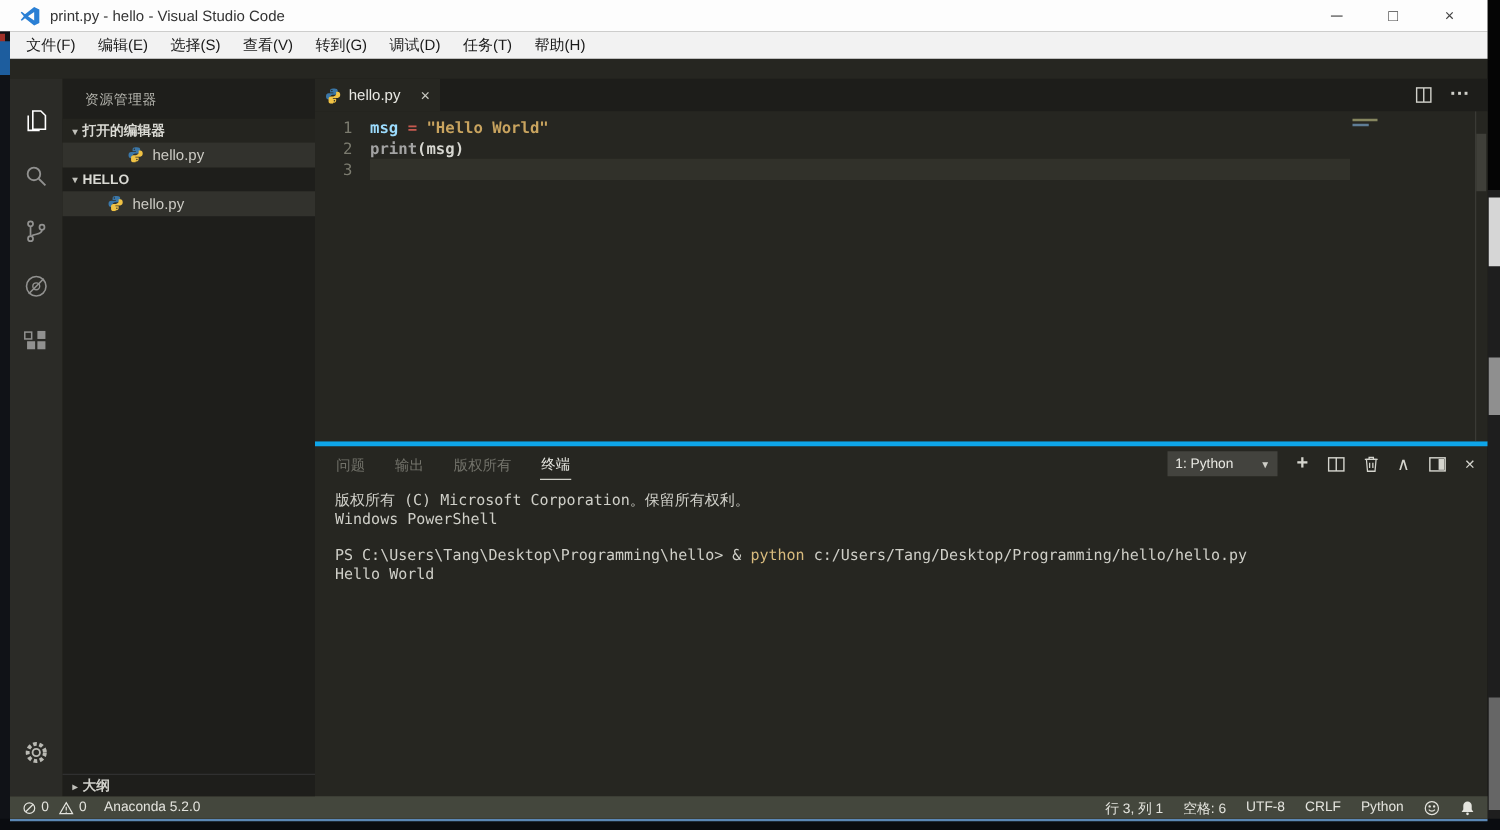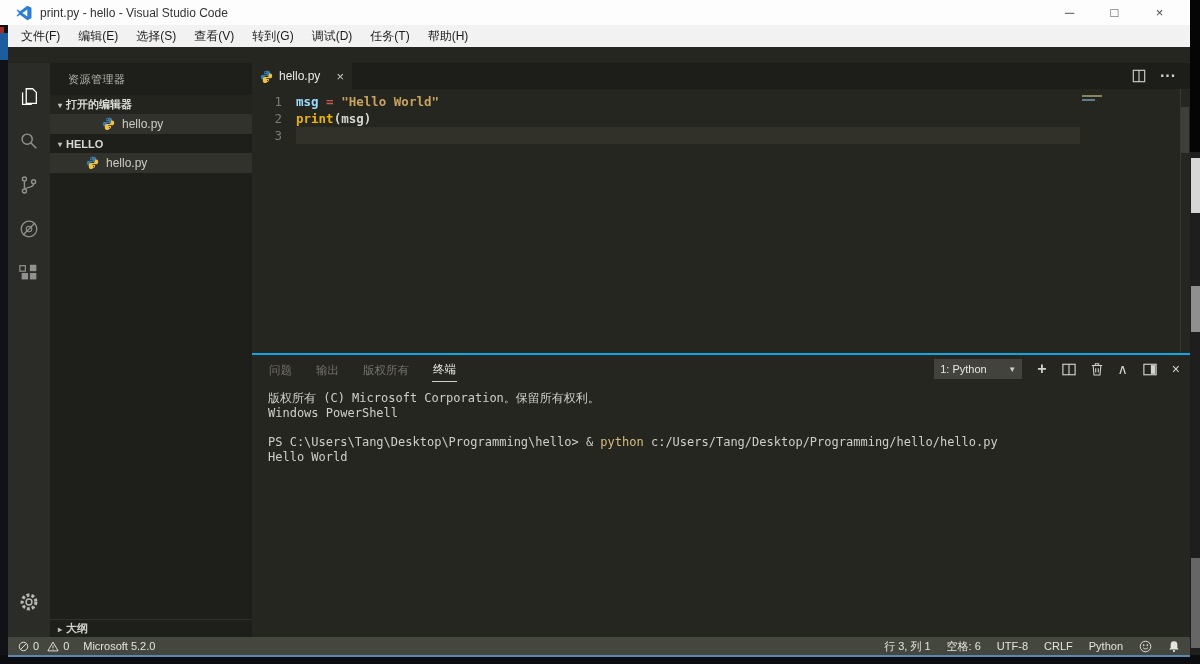--- a/index.html
+++ b/index.html
@@ -63,29 +63,29 @@
          font-size:12px; color:#e9e9e4; }
   .tab .close { margin-left:auto; color:#c9c9c2; font-size:13px; }
   .tab-actions { margin-left:auto; display:flex; align-items:center; gap:14px; padding-right:14px; color:#d0d0ca; }
   .editor { flex:1; position:relative; background:#262621; font-family:"DejaVu Sans Mono", monospace;
             font-size:12.5px; font-weight:600; padding-top:4px; overflow:hidden; }
   .code-line { display:flex; height:17px; line-height:17px; }
   .gutter { width:44px; text-align:right; padding-right:14px; color:#7b7b6f; font-weight:400; flex:0 0 auto; }
   .code-text { white-space:pre; flex:1; }
   .code-line.current .code-text { background:#31312a; margin-right:110px; }
   .tok-var { color:#9cdcfe; } .tok-op { color:#c75a50; } .tok-str { color:#c9a45f; }
-  .tok-kw { color:#eab308; } .tok-plain { color:#d6d6d0; }
+  .tok-kw { color:#a3a3a3; } .tok-plain { color:#d6d6d0; }
   .minimap { position:absolute; right:86px; top:6px; width:22px; }
   .minimap i { display:block; height:2px; margin-bottom:2px; }
   .mm1 { width:20px; background:#86865f; } .mm2 { width:13px; background:#5f7d96; }
   .editor-scrollbar { position:absolute; right:0; top:0; width:10px; height:100%; border-left:1px solid #3a3a35; }
   .editor-scrollbar .thumb { position:absolute; top:18px; right:1px; width:8px; height:46px; background:#3f3f39; }
 
   
-  .panel { flex:1; border-top:2px solid #0ea5e9; display:flex; flex-direction:column; min-height:0; }
+  .panel { flex:1; border-top:4px solid #0ea5e9; display:flex; flex-direction:column; min-height:0; }
   .panel-header { height:28px; display:flex; align-items:center; padding:0 10px 0 16px; flex:0 0 auto; }
   .ptab { margin-right:22px; font-size:11.5px; color:#73736b; padding:6px 1px 4px; }
   .ptab.active { color:#e8e8e2; border-bottom:1px solid #cfcfc8; }
   .panel-right { margin-left:auto; display:flex; align-items:center; gap:15px; }
   .term-select { width:88px; height:20px; background:#43433e; color:#e8e8e2; font-size:11px;
                  display:flex; align-items:center; padding:0 6px; }
   .term-select .sel-arrow { margin-left:auto; font-size:8px; color:#cfcfc8; }
   .picon { color:#d4d4cd; font-size:14px; line-height:14px; display:flex; align-items:center; }
   .terminal { flex:1; padding:8px 0 0 16px; font-family:"DejaVu Sans Mono", monospace; font-size:12px;
               line-height:14.7px; color:#cfcfc8; }
@@ -336,21 +336,21 @@
               <circle cx="8" cy="8" r="6.2"></circle>
               <path d="M3.8 12.2 L12.2 3.8"></path>
             </svg>
           <span>0</span>
           <svg width="12" height="11" viewBox="0 0 16 15" fill="none" stroke="#e4e4de" stroke-width="1.3" style="margin-left:4px;">
               <path d="M8 1.5 L15 13.5 H1 Z"></path>
               <path d="M8 6 v4 M8 11.5 v1"></path>
             </svg>
           <span>0</span>
         </span>
-        <span class="sb-item" style="margin-left:8px;">Microsoft 5.2.0</span>
+        <span class="sb-item" style="margin-left:8px;">Anaconda 5.2.0</span>
       </div>
       <div class="sb-right">
         <span class="sb-item">行 3, 列 1</span>
         <span class="sb-item">空格: 6</span>
         <span class="sb-item">UTF-8</span>
         <span class="sb-item">CRLF</span>
         <span class="sb-item">Python</span>
         <span class="sb-item">
           <svg width="13" height="13" viewBox="0 0 16 16" fill="none" stroke="#e4e4de" stroke-width="1.2">
               <circle cx="8" cy="8" r="6.5"></circle>

